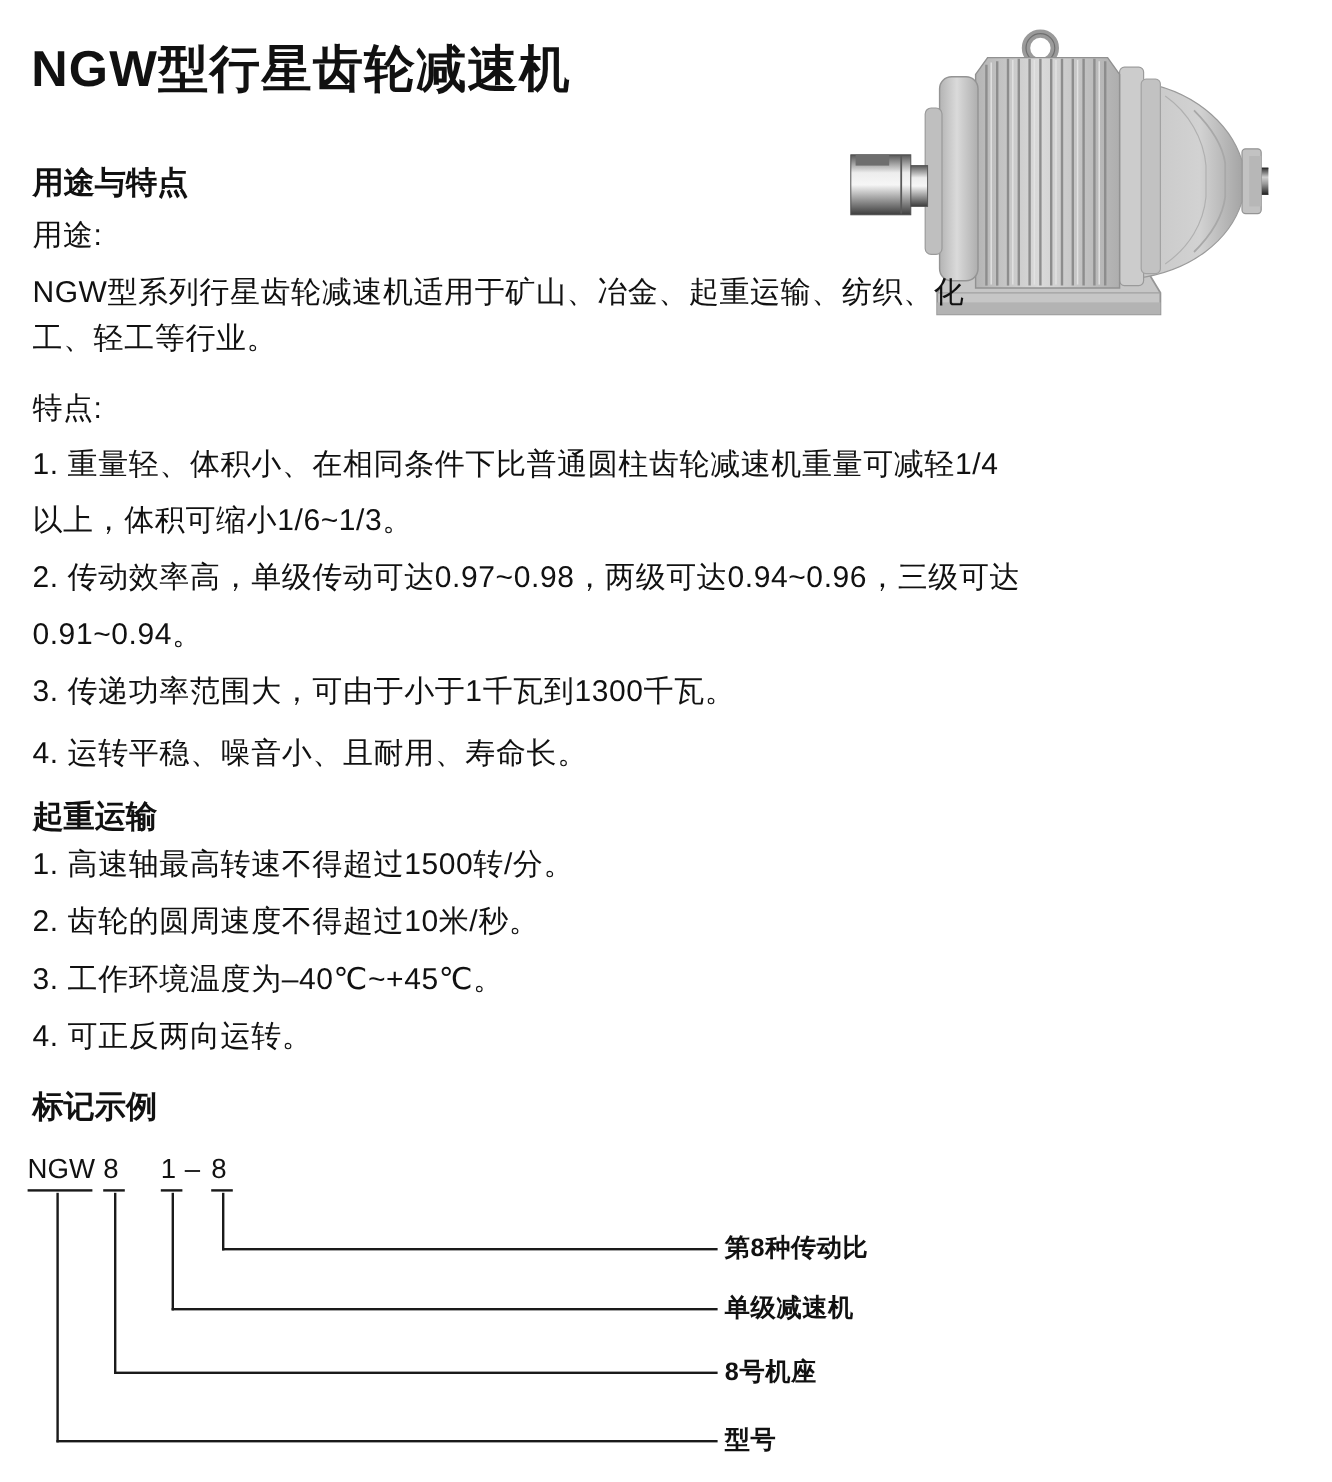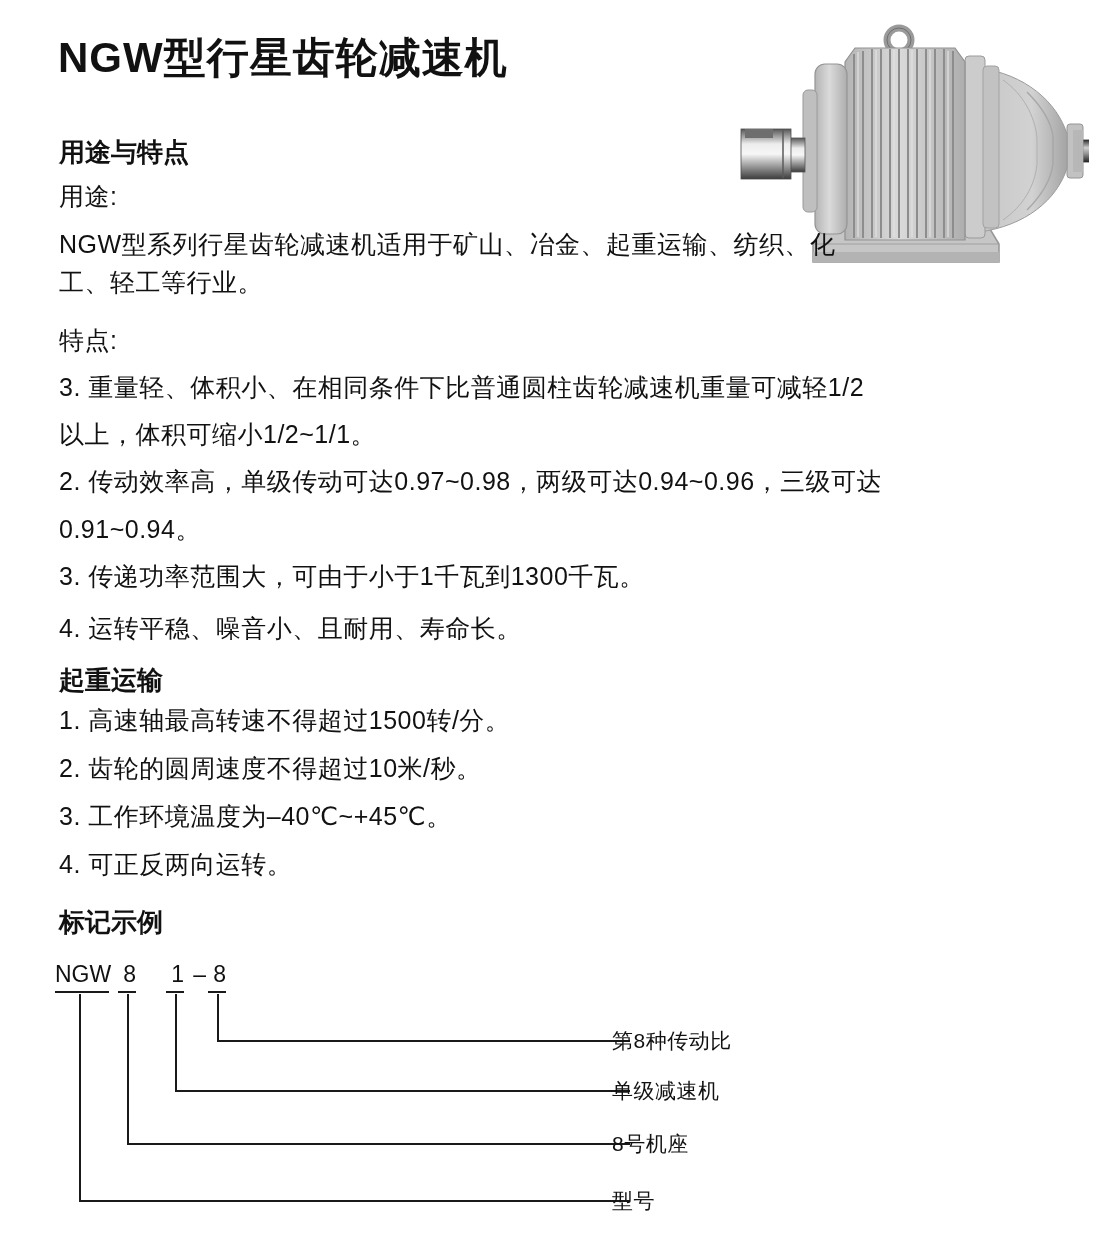--- a/index.html
+++ b/index.html
@@ -1,46 +1,46 @@
 <!DOCTYPE html>
 <html><head>
 <meta charset="utf-8">
 <style>
   html,body{margin:0;padding:0;background:#ffffff;}
   .page{
     position:relative;width:1057px;height:1235px;background:#ffffff;
     font-family:"Liberation Sans","DejaVu Sans",sans-serif;color:#111111;
     overflow:hidden;
-    margin-left:32px;
   }
   .doc-title{
     position:absolute;left:26px;top:30px;font-size:42px;font-weight:bold;
     letter-spacing:1px;white-space:nowrap;
   }
   .sec-heading{
     position:absolute;left:27px;font-size:26px;font-weight:bold;white-space:nowrap;
   }
   .tline{
     position:absolute;left:27px;font-size:25px;line-height:27px;white-space:nowrap;
     letter-spacing:0.5px;
   }
   .photo{position:absolute;left:695px;top:18px;width:405px;height:252px;}
   
   .code-part{
-    position:absolute;top:961px;font-size:23px;line-height:26px;text-align:right;
+    position:absolute;top:961px;font-size:23px;line-height:26px;text-align:left;
     padding-bottom:4px;
   }
   .code-underlined{border-bottom:2px solid #1a1a1a;}
   
   .lshape{
     position:absolute;border-left:2px solid #1a1a1a;border-bottom:2px solid #1a1a1a;
   }
   .diagram-label{
-    position:absolute;left:580px;font-size:21px;line-height:27px;white-space:nowrap;
+    position:absolute;left:604px;font-size:21px;line-height:27px;white-space:nowrap;
     letter-spacing:0.5px;
+    font-weight:bold;
   }
 </style>
 </head>
 <body>
 
 <div class="page">
 
   <div class="doc-title">NGW型行星齿轮减速机</div>
 
   <svg class="photo" viewBox="0 0 405 252" aria-hidden="true">
@@ -137,22 +137,22 @@
       <rect x="18" y="111" width="28" height="9" fill="#6e6e6e"></rect>
       <line x1="56" y1="112" x2="56" y2="160" stroke="#5a5a5a" stroke-width="1.5"></line>
     </g>
   </svg>
 
   <div class="sec-heading" style="top:135px">用途与特点</div>
   <div class="tline" style="top:183px">用途:</div>
   <div class="tline" style="top:231px">NGW型系列行星齿轮减速机适用于矿山、冶金、起重运输、纺织、化</div>
   <div class="tline" style="top:269px">工、轻工等行业。</div>
   <div class="tline" style="top:327px">特点:</div>
-  <div class="tline" style="top:374px">3.  重量轻、体积小、在相同条件下比普通圆柱齿轮减速机重量可减轻1/2</div>
-  <div class="tline" style="top:421px">以上，体积可缩小1/2~1/1。</div>
+  <div class="tline" style="top:374px">1.  重量轻、体积小、在相同条件下比普通圆柱齿轮减速机重量可减轻1/4</div>
+  <div class="tline" style="top:421px">以上，体积可缩小1/6~1/3。</div>
   <div class="tline" style="top:468px">2.  传动效率高，单级传动可达0.97~0.98，两级可达0.94~0.96，三级可达</div>
   <div class="tline" style="top:516px">0.91~0.94。</div>
   <div class="tline" style="top:563px">3.  传递功率范围大，可由于小于1千瓦到1300千瓦。</div>
   <div class="tline" style="top:615px">4.  运转平稳、噪音小、且耐用、寿命长。</div>
 
   <div class="sec-heading" style="top:663px">起重运输</div>
   <div class="tline" style="top:707px">1.  高速轴最高转速不得超过1500转/分。</div>
   <div class="tline" style="top:755px">2.  齿轮的圆周速度不得超过10米/秒。</div>
   <div class="tline" style="top:803px">3.  工作环境温度为–40℃~+45℃。</div>
   <div class="tline" style="top:851px">4.  可正反两向运转。</div>

